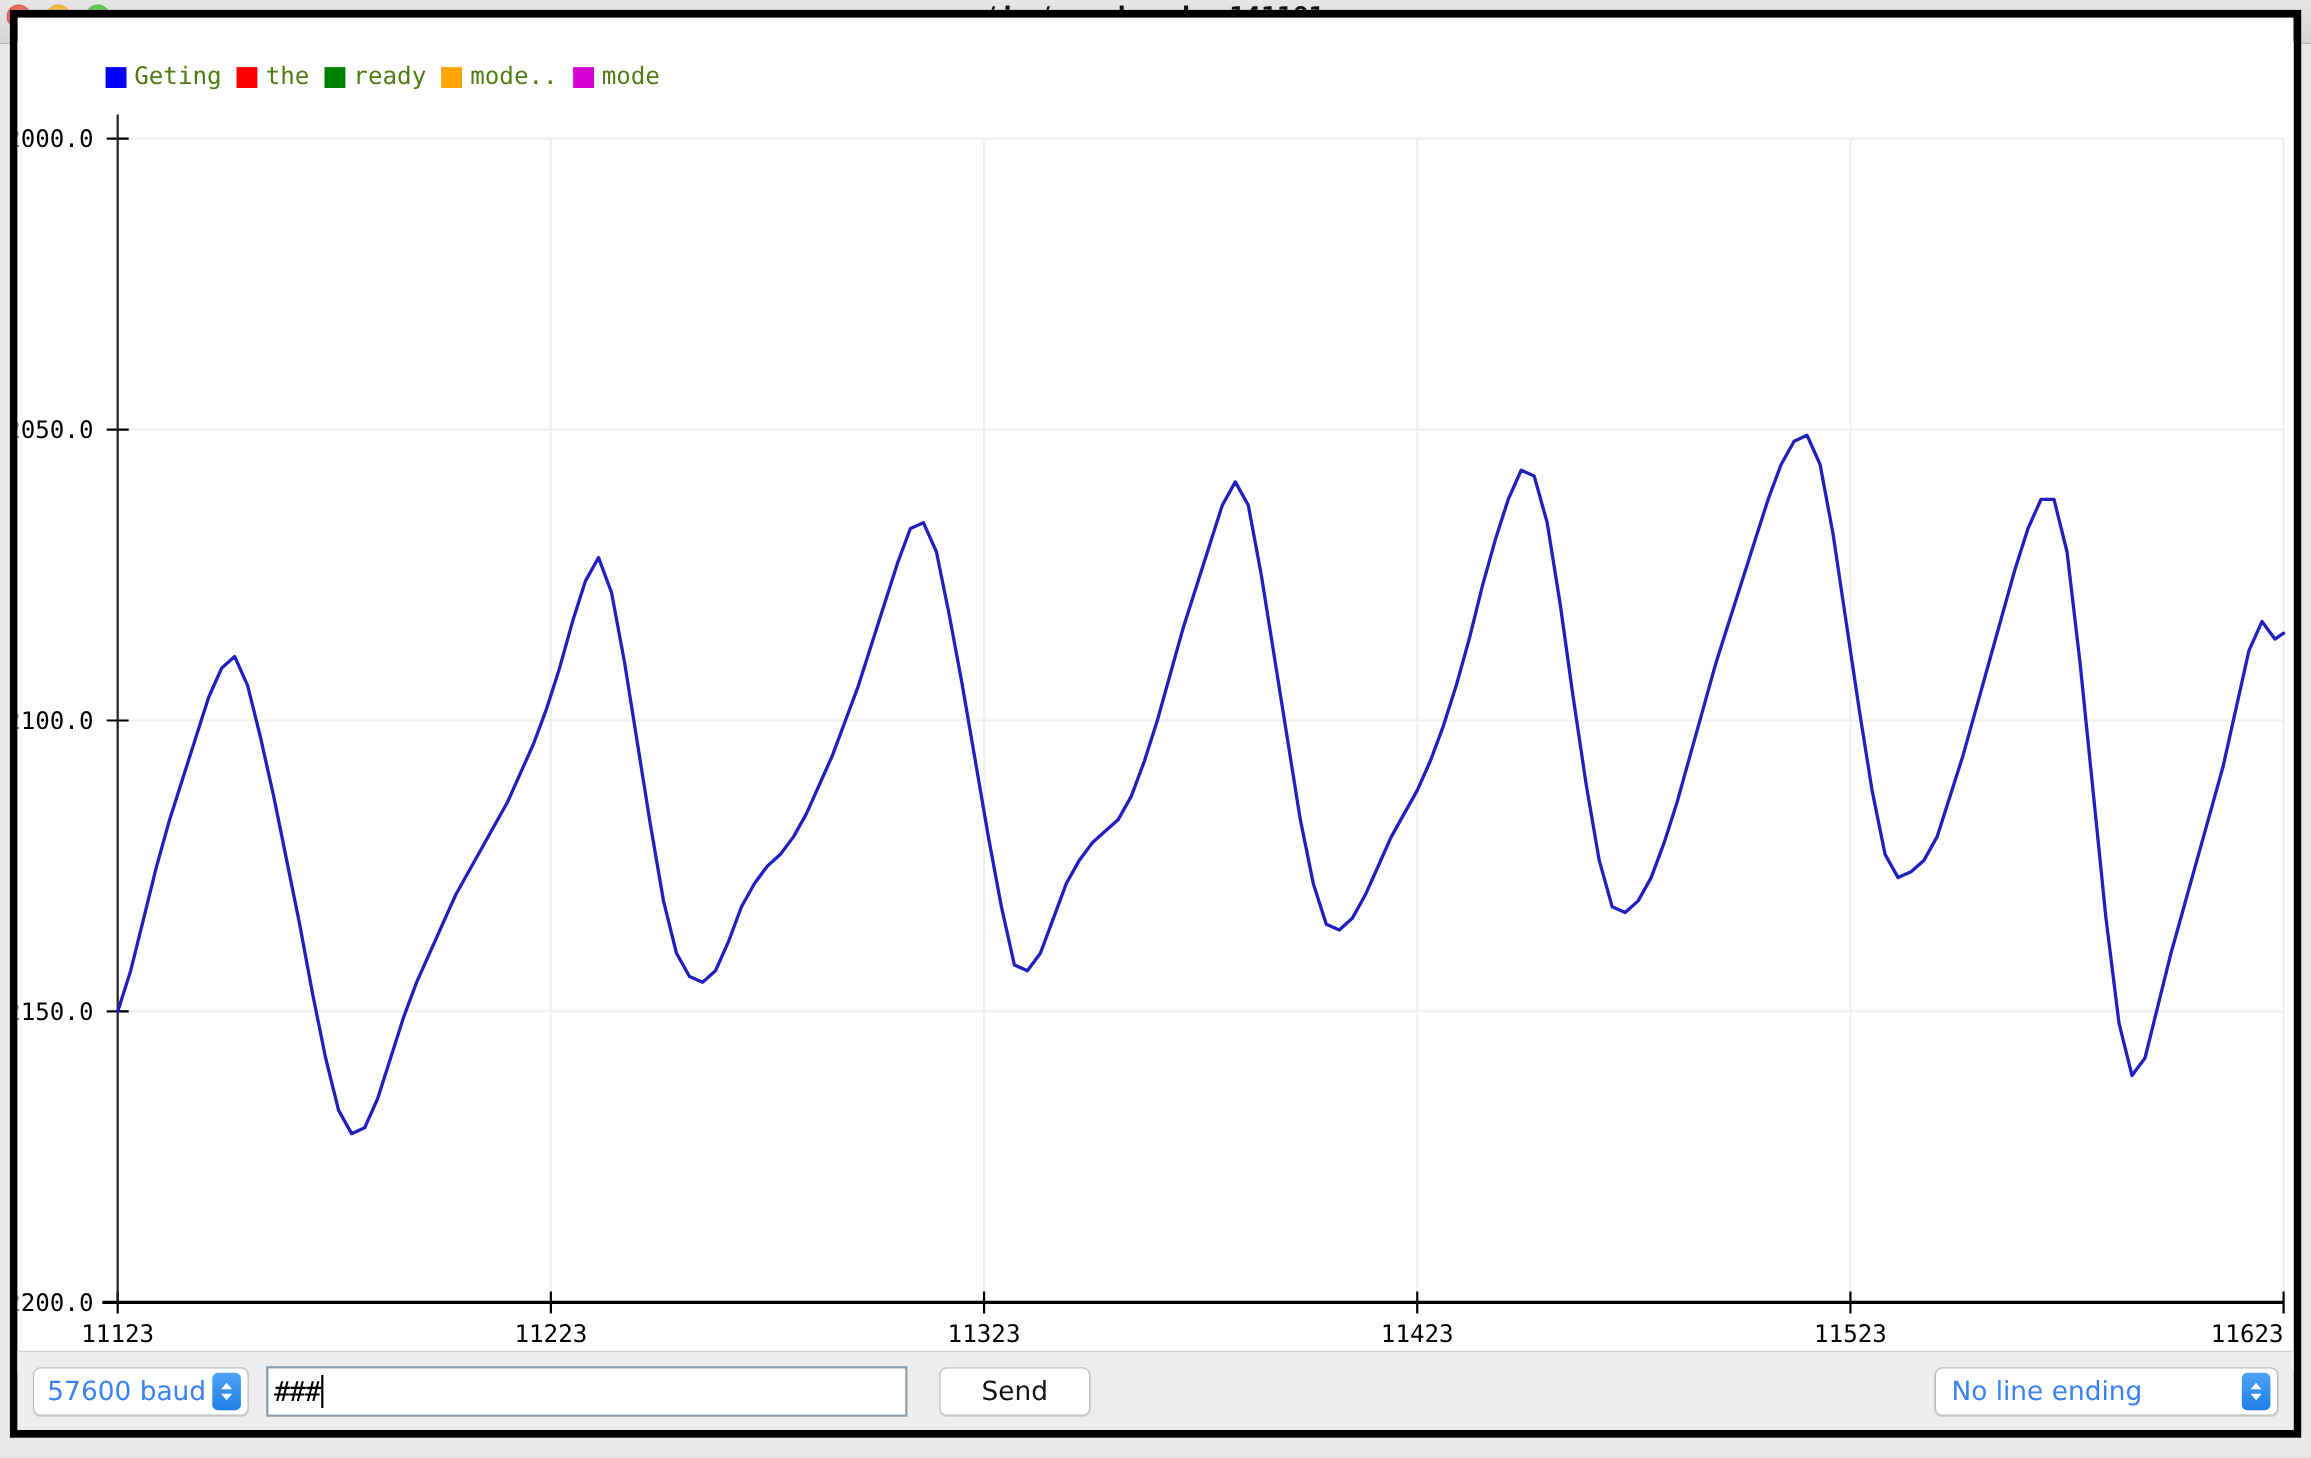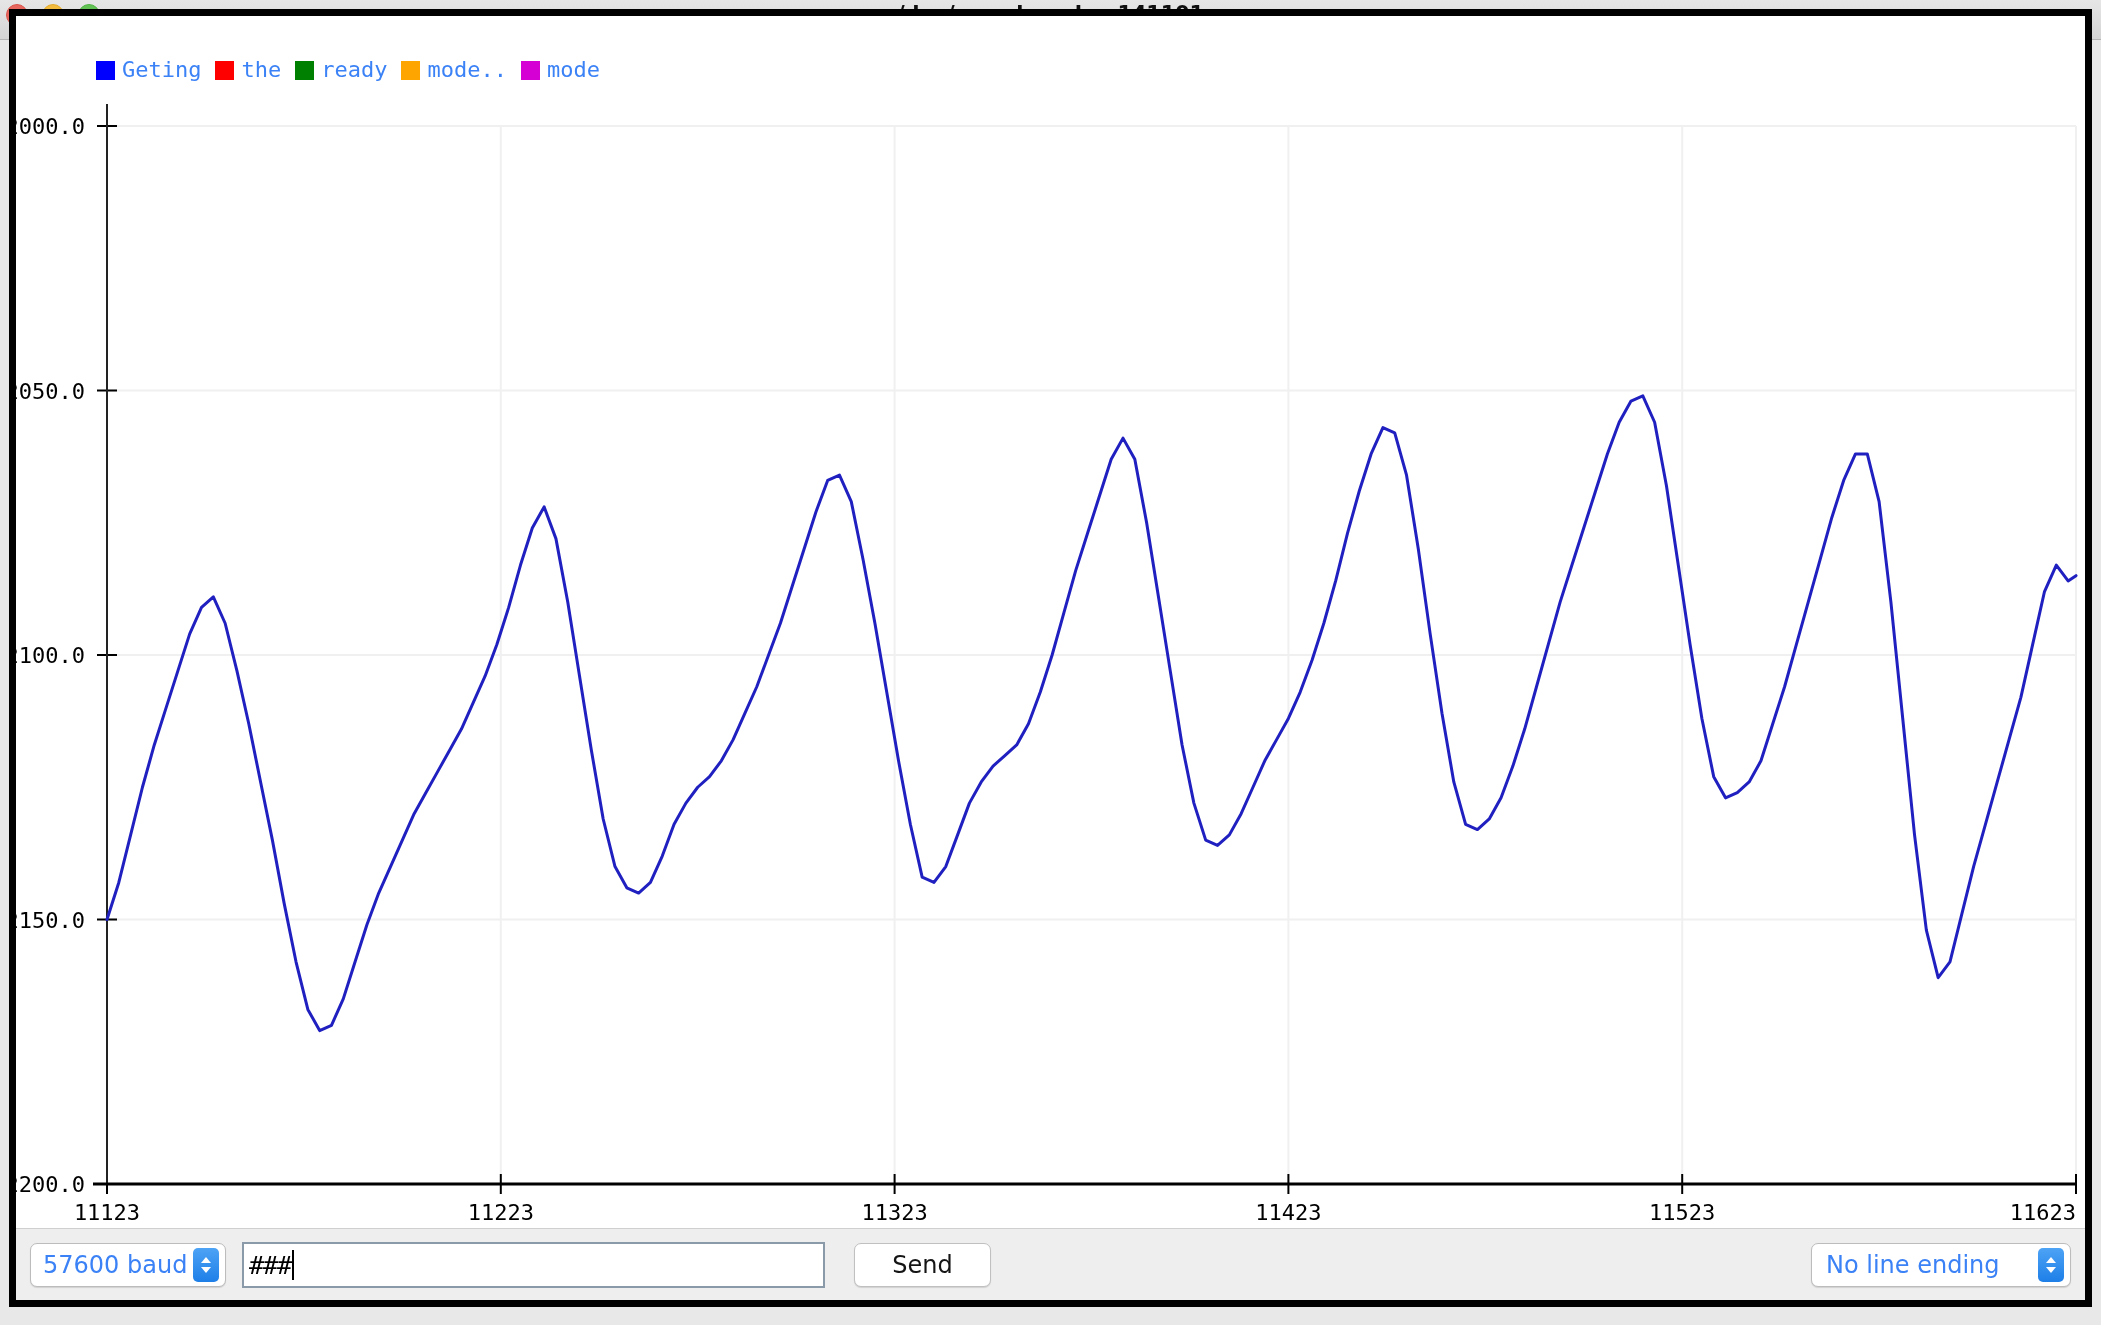--- a/index.html
+++ b/index.html
@@ -74,21 +74,21 @@
   }
   .legend-item { display: flex; align-items: center; margin-right: 14px; }
   .legend-swatch {
     width: 19px; height: 19px;
     margin-right: 7px;
     display: inline-block;
   }
   .legend-label {
     font-family: "DejaVu Sans Mono", monospace;
     font-size: 22px;
-    color: #3b82f6;
+    color: #4d7c0f;
     line-height: 1;
   }
 
   
   #chart {
     position: absolute;
     left: 0; top: 0;
     width: 2069px; height: 1210px;
   }
 
@@ -126,21 +126,21 @@
     flex-direction: column;
     align-items: center;
     justify-content: center;
     color: #fff;
     flex: none;
   }
   .stepper svg { display: block; }
 
   #baud-popup { left: 14px; width: 196px; padding: 0 6px 0 12px; }
   #baud-popup .popup-label { flex: 1; }
-  #lineend-popup { right: 14px; width: 260px; padding: 0 6px 0 14px; }
+  #lineend-popup { right: 14px; width: 312px; padding: 0 6px 0 14px; }
   #lineend-popup .popup-label { flex: 1; text-align: left; }
 
   #send-input {
     position: absolute;
     left: 226px; top: 13px;
     width: 583px; height: 46px;
     background: #ffffff;
     border: 2px solid #8a9aa8;
     display: flex;
     align-items: center;

